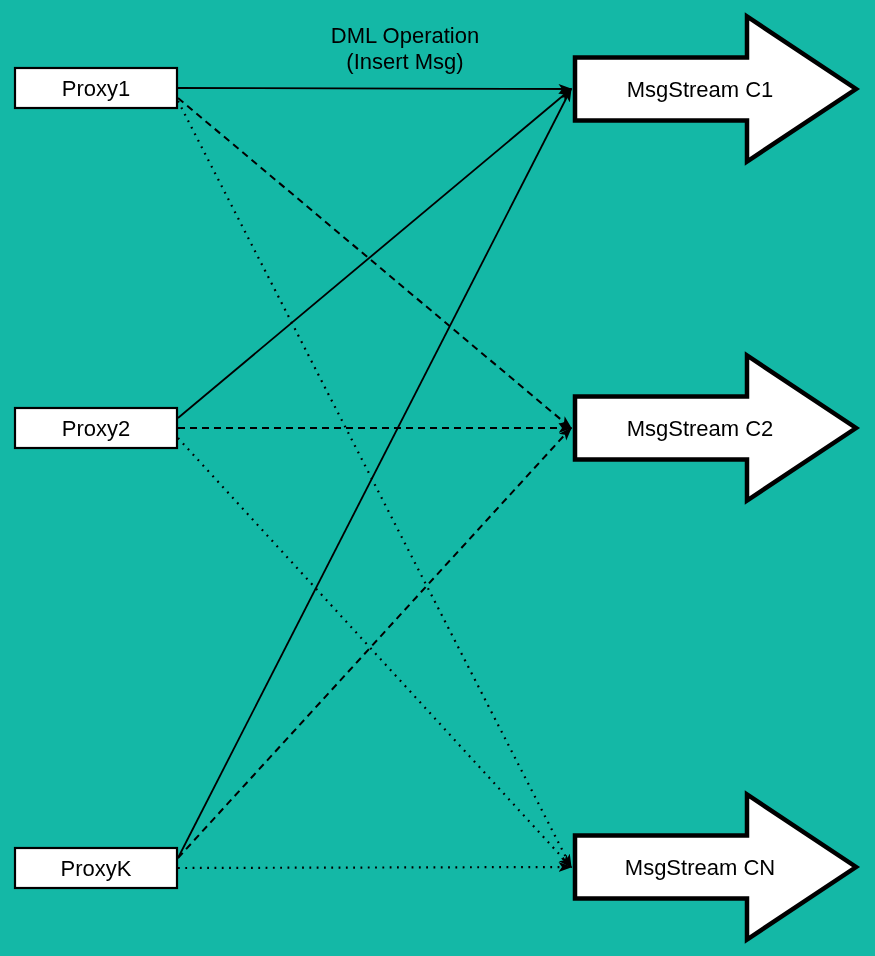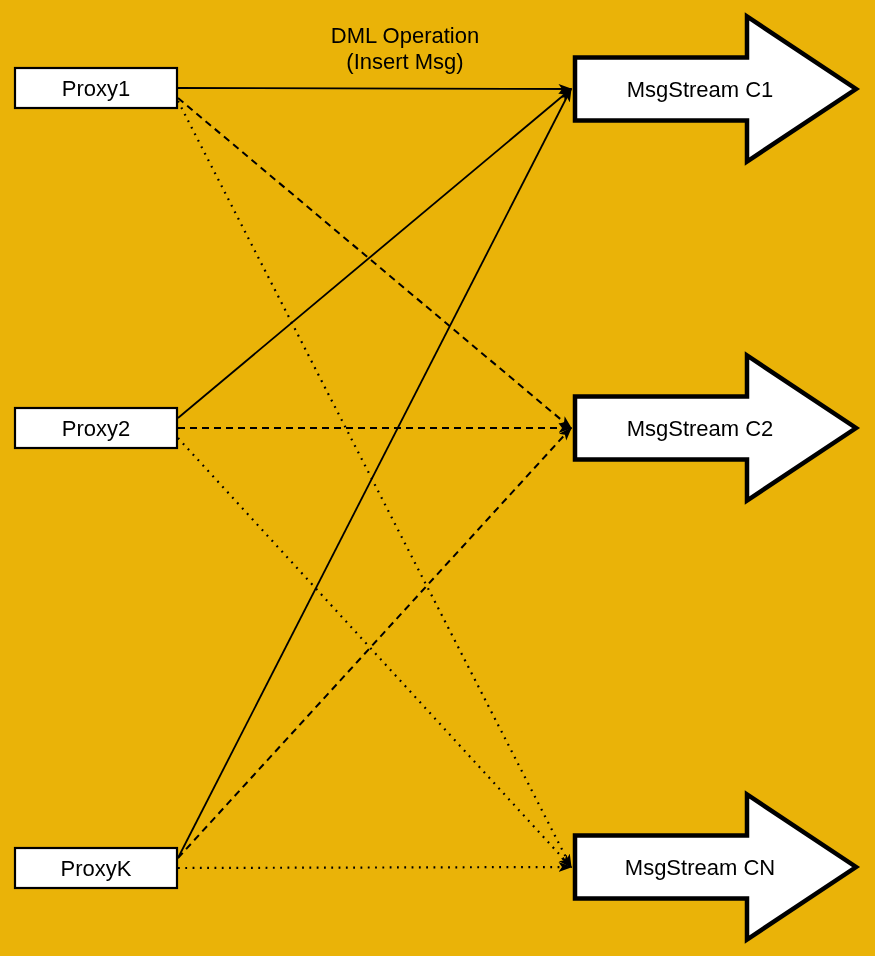--- a/index.html
+++ b/index.html
@@ -4,21 +4,21 @@
 <style>
   html, body {
     margin: 0;
     padding: 0;
     background: #ffffff;
   }
   .canvas {
     width: 875px;
     height: 956px;
     position: relative;
-    background: #eab308;
+    background: #14b8a6;
     font-family: "Liberation Sans", sans-serif;
   }
   svg { display: block; }
   .node-label, .title-text {
     font-family: "Liberation Sans", sans-serif;
     font-size: 22px;
     fill: #000000;
   }
   .proxy-box {
     fill: #ffffff;

